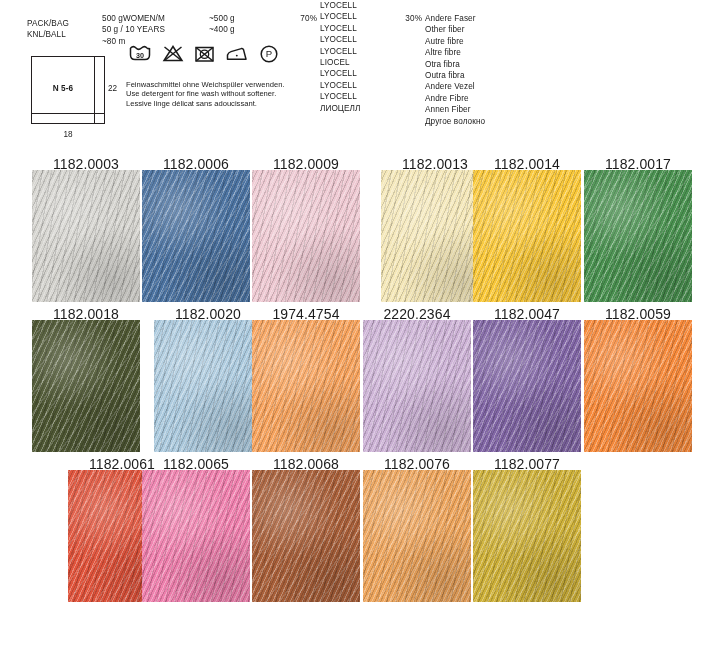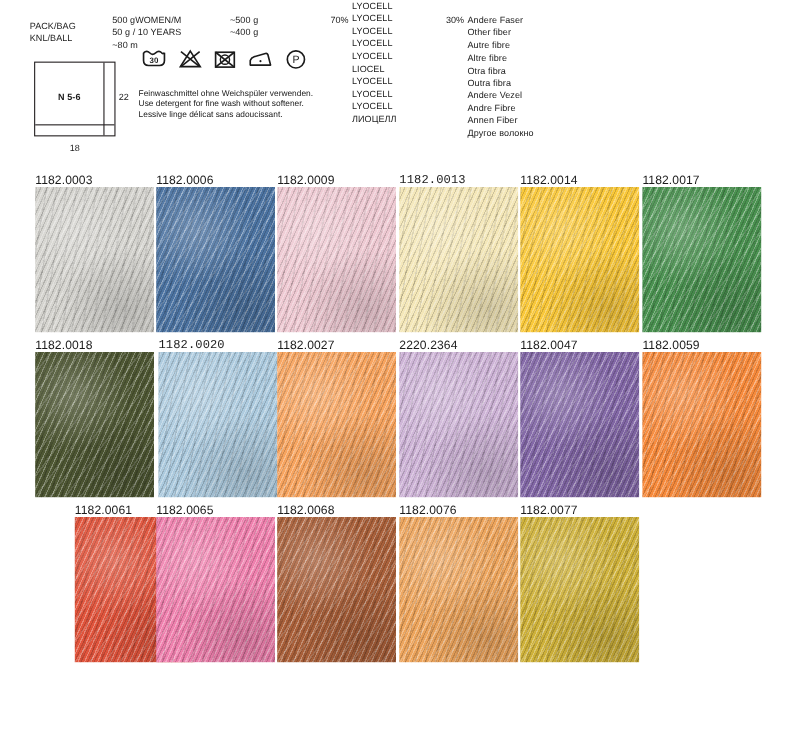--- a/index.html
+++ b/index.html
@@ -124,22 +124,22 @@
   .grid-row {
     position: relative;
     height: 150px;
   }
   .cell {
     position: absolute;
     top: 0;
     width: 108px;
   }
   .cell-label {
-    text-align: left;
-    font-size: 11px;
+    text-align: center;
+    font-size: 14px;
     line-height: 12px;
     height: 12px;
     color: #1b1b1b;
     letter-spacing: 0.1px;
   }
   .swatch {
     position: relative;
     width: 108px;
     height: 132px;
     overflow: hidden;
@@ -289,21 +289,21 @@
         </div>
       </div>
       <div class="cell" style="left: 252px;">
         <div class="cell-label">1182.0009</div>
         <div class="swatch" title="1182.0009" style="background: rgb(238, 201, 210);">
           <div class="tex"></div>
           <div class="tex2"></div>
           <div class="sheen"></div>
         </div>
       </div>
-      <div class="cell" style="left: 363px; font-family: Liberation Mono, monospace;">
+      <div class="cell" style="left: 381px;">
         <div class="cell-label">1182.0013</div>
         <div class="swatch" title="1182.0013" style="background: rgb(244, 231, 184);">
           <div class="tex"></div>
           <div class="tex2"></div>
           <div class="sheen"></div>
         </div>
       </div>
       <div class="cell" style="left: 473px;">
         <div class="cell-label">1182.0014</div>
         <div class="swatch" title="1182.0014" style="background: rgb(249, 200, 58);">
@@ -323,30 +323,30 @@
     </div>
     <div class="grid-row">
       <div class="cell" style="left: 32px;">
         <div class="cell-label">1182.0018</div>
         <div class="swatch" title="1182.0018" style="background: rgb(78, 87, 51);">
           <div class="tex"></div>
           <div class="tex2"></div>
           <div class="sheen"></div>
         </div>
       </div>
-      <div class="cell" style="left: 144px; font-family: Liberation Mono, monospace;">
+      <div class="cell" style="left: 154px;">
         <div class="cell-label">1182.0020</div>
         <div class="swatch" title="1182.0020" style="background: rgb(172, 202, 222);">
           <div class="tex"></div>
           <div class="tex2"></div>
           <div class="sheen"></div>
         </div>
       </div>
       <div class="cell" style="left: 252px;">
-        <div class="cell-label">1182.0027</div>
+        <div class="cell-label">1974.4754</div>
         <div class="swatch" title="1182.0027" style="background: rgb(247, 164, 95);">
           <div class="tex"></div>
           <div class="tex2"></div>
           <div class="sheen"></div>
         </div>
       </div>
       <div class="cell" style="left: 363px;">
         <div class="cell-label">2220.2364</div>
         <div class="swatch" title="1182.0046" style="background: rgb(205, 179, 214);">
           <div class="tex"></div>

